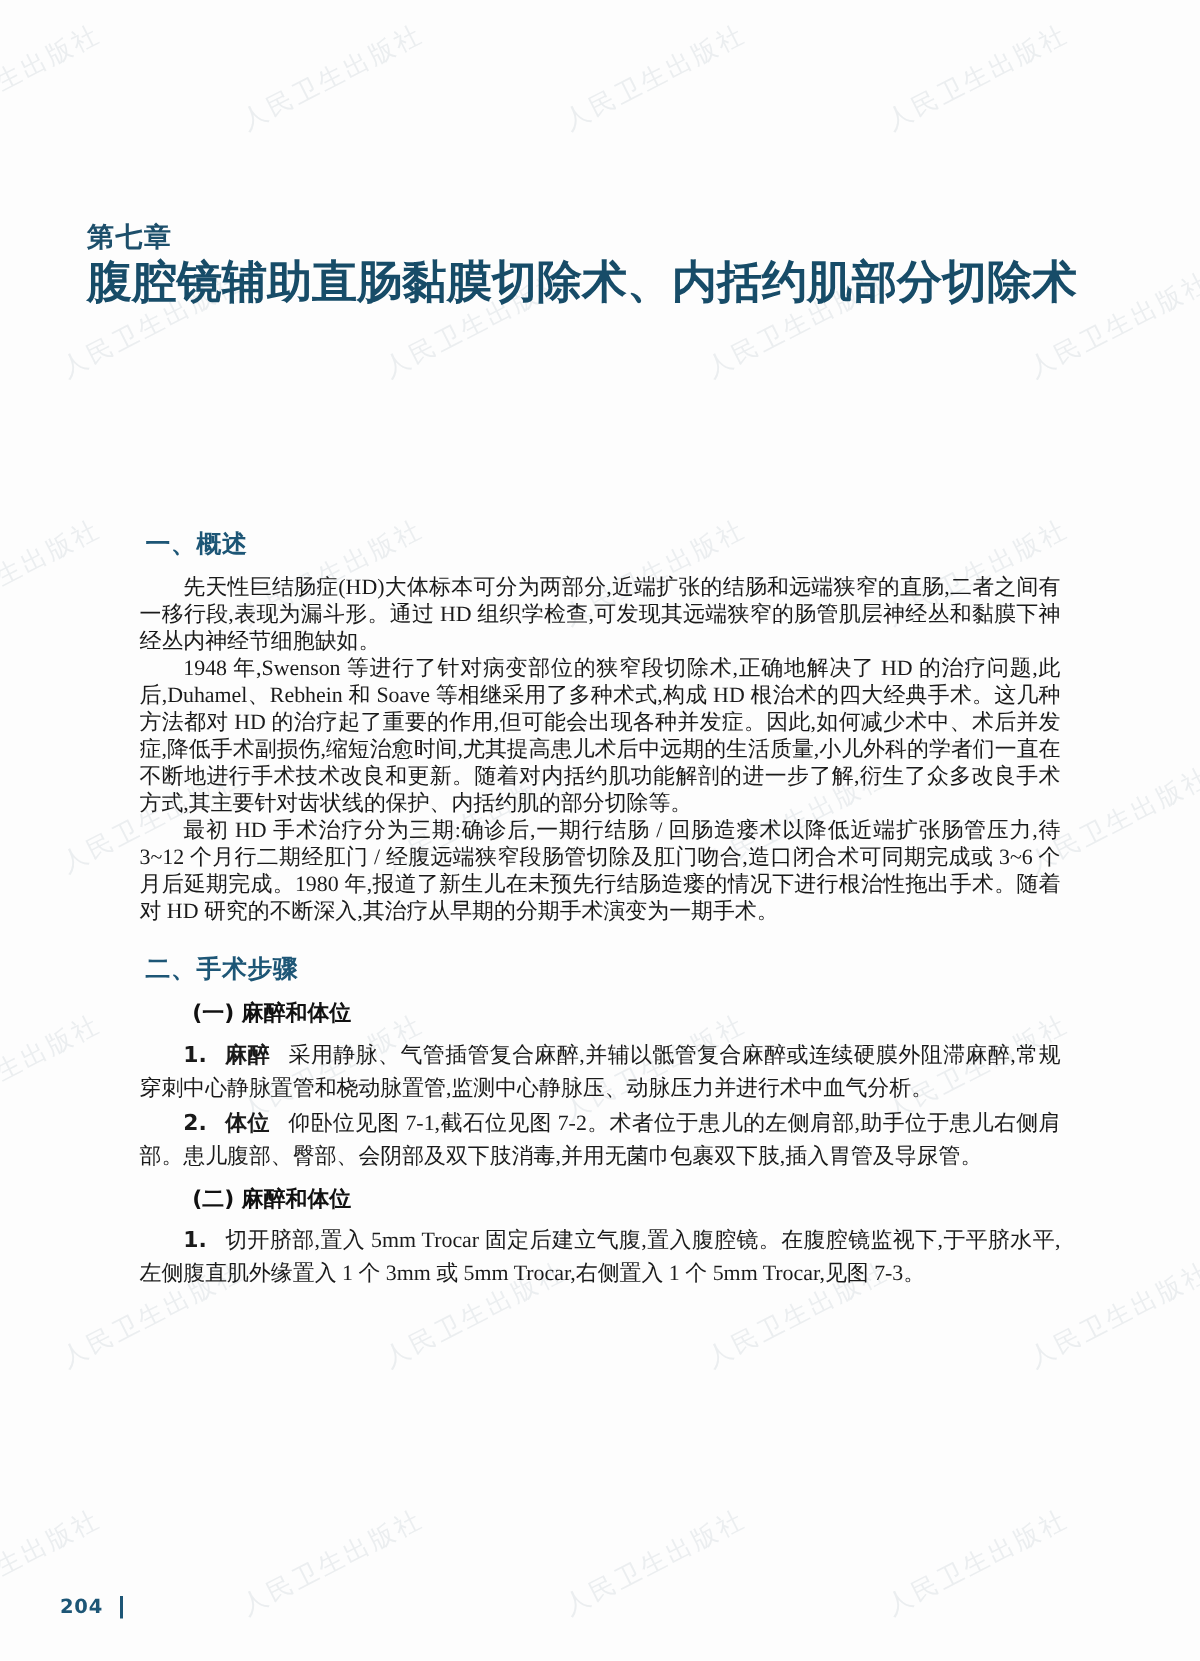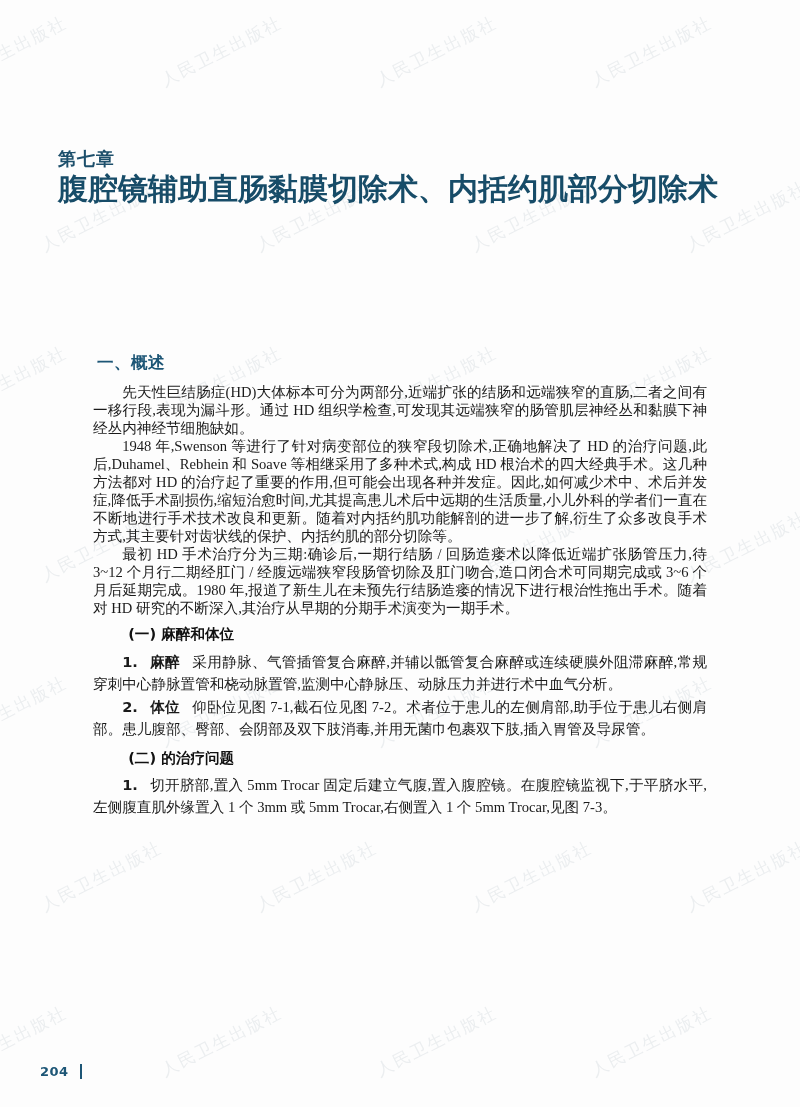--- a/index.html
+++ b/index.html
@@ -209,32 +209,33 @@
   </div>
 
   <div class="body-region">
 
     <h2 class="h-section">一、概述</h2>
 
     <p class="para">先天性巨结肠症(HD)大体标本可分为两部分,近端扩张的结肠和远端狭窄的直肠,二者之间有一移行段,表现为漏斗形。通过 HD 组织学检查,可发现其远端狭窄的肠管肌层神经丛和黏膜下神经丛内神经节细胞缺如。</p>
     <p class="para">1948 年,Swenson 等进行了针对病变部位的狭窄段切除术,正确地解决了 HD 的治疗问题,此后,Duhamel、Rebhein 和 Soave 等相继采用了多种术式,构成 HD 根治术的四大经典手术。这几种方法都对 HD 的治疗起了重要的作用,但可能会出现各种并发症。因此,如何减少术中、术后并发症,降低手术副损伤,缩短治愈时间,尤其提高患儿术后中远期的生活质量,小儿外科的学者们一直在不断地进行手术技术改良和更新。随着对内括约肌功能解剖的进一步了解,衍生了众多改良手术方式,其主要针对齿状线的保护、内括约肌的部分切除等。</p>
     <p class="para">最初 HD 手术治疗分为三期:确诊后,一期行结肠 / 回肠造瘘术以降低近端扩张肠管压力,待 3~12 个月行二期经肛门 / 经腹远端狭窄段肠管切除及肛门吻合,造口闭合术可同期完成或 3~6 个月后延期完成。1980 年,报道了新生儿在未预先行结肠造瘘的情况下进行根治性拖出手术。随着对 HD 研究的不断深入,其治疗从早期的分期手术演变为一期手术。</p>
 
+    <h2 class="h-section second">二、手术步骤</h2>
 
     <p class="sub-head">(一) 麻醉和体位</p>
 
     <p class="item">
       <span class="lead">1.</span><span class="gap"></span><span class="lead">麻醉</span><span class="gap"></span><span>采用静脉、气管插管复合麻醉,并辅以骶管复合麻醉或连续硬膜外阻滞麻醉,常规穿刺中心静脉置管和桡动脉置管,监测中心静脉压、动脉压力并进行术中血气分析。</span>
     </p>
 
     <p class="item">
       <span class="lead">2.</span><span class="gap"></span><span class="lead">体位</span><span class="gap"></span><span>仰卧位见图 7-1,截石位见图 7-2。术者位于患儿的左侧肩部,助手位于患儿右侧肩部。患儿腹部、臀部、会阴部及双下肢消毒,并用无菌巾包裹双下肢,插入胃管及导尿管。</span>
     </p>
 
-    <p class="sub-head">(二) 的治疗问题</p>
+    <p class="sub-head">(二) 麻醉和体位</p>
 
     <p class="item">
       <span class="lead">1.</span><span class="gap"></span><span>切开脐部,置入 5mm Trocar 固定后建立气腹,置入腹腔镜。在腹腔镜监视下,于平脐水平,左侧腹直肌外缘置入 1 个 3mm 或 5mm Trocar,右侧置入 1 个 5mm Trocar,见图 7-3。</span>
     </p>
 
   </div>
 </div>
 
 <div class="footer">
   <span class="folio">204</span>

